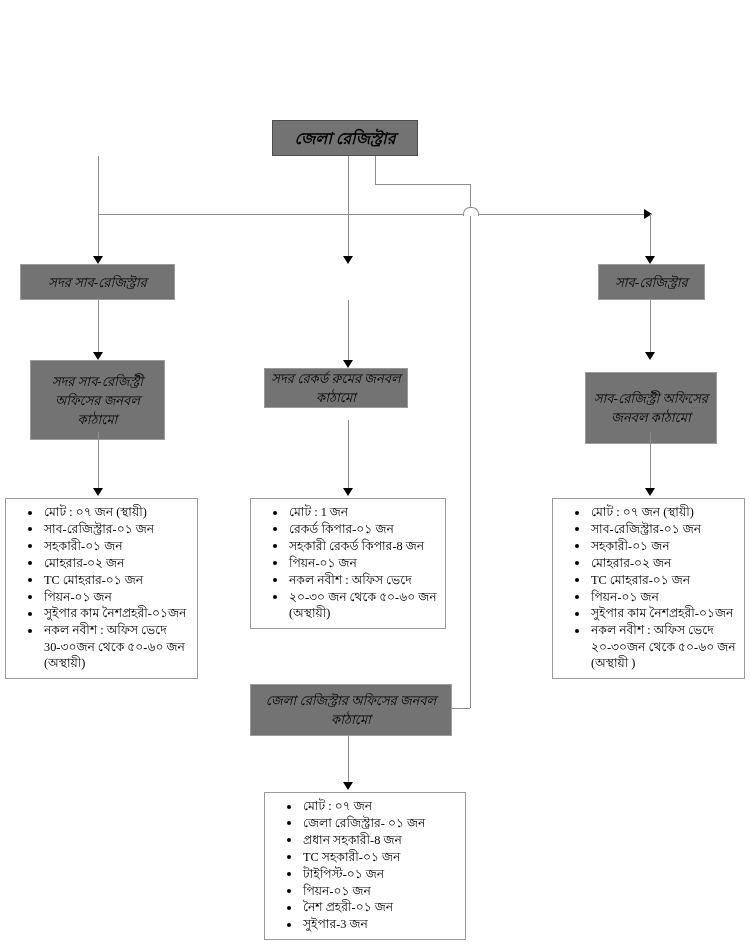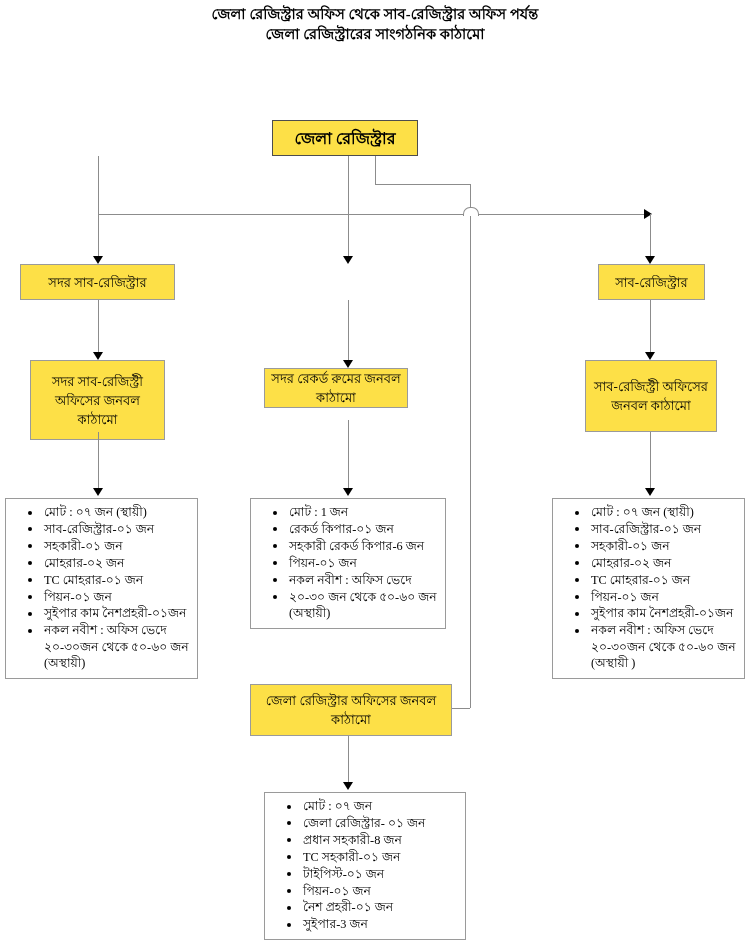--- a/index.html
+++ b/index.html
@@ -31,28 +31,29 @@
     font-weight: bold;
     letter-spacing: 0.1px;
   }
   .doc-title .line2 { display: block; }
 
   
   .box {
     position: absolute;
     box-sizing: border-box;
     border: 1px solid #9a9a9a;
-    background: #fde047;
+    background: #737373;
     display: flex;
     align-items: center;
     justify-content: center;
     text-align: center;
     font-size: 13px;
     line-height: 19px;
     padding: 4px 4px;
+    font-style: italic;
   }
   .box.strong {
     border: 1px solid #4d4d4d;
     font-weight: bold;
     font-size: 16px;
   }
   .box .txt { display: block; width: 100%; }
 
   
   .listbox {
@@ -132,24 +133,20 @@
     border-bottom: none;
     border-radius: 7px 7px 0 0;
     background: #ffffff;
   }
 </style>
 </head>
 <body>
 
 <div id="page">
 
-  <div class="doc-title">
-    <span>জেলা রেজিস্ট্রার অফিস থেকে সাব-রেজিস্ট্রার অফিস পর্যন্ত</span>
-    <span class="line2">জেলা রেজিস্ট্রারের সাংগঠনিক কাঠামো</span>
-  </div>
 
   <div class="box strong" style="left:272px; top:120px; width:146px; height:36px;">
     <span class="txt">জেলা রেজিস্ট্রার</span>
   </div>
 
   <div class="vline" style="left:98px; top:156px; height:58px;"></div>
   <div class="vline" style="left:348px; top:156px; height:58px;"></div>
 
   <div class="vline" style="left:375px; top:156px; height:28px;"></div>
   <div class="hline" style="left:375px; top:184px; width:96px;"></div>
@@ -192,21 +189,21 @@
       <li>
           <span class="cont">TC মোহরার-০১ জন</span>
         </li>
       <li>
           <span class="cont">পিয়ন-০১ জন</span>
         </li>
       <li>
           <span class="cont">সুইপার কাম নৈশপ্রহরী-০১জন</span>
         </li>
       <li>
-          <span class="cont">নকল নবীশ : অফিস ভেদে ২০-৩০জন থেকে ৫০-৬০ জন (অস্থায়ী)</span>
+          <span class="cont">নকল নবীশ : অফিস ভেদে 30-৩০জন থেকে ৫০-৬০ জন (অস্থায়ী)</span>
         </li>
     </ul>
   </div>
 
   <div class="vline" style="left:348px; top:214px; height:46px;"></div>
   <div class="arrow-down" style="left:343px; top:256px;"></div>
 
 
   <div class="vline" style="left:348px; top:300px; height:64px;"></div>
   <div class="arrow-down" style="left:343px; top:360px;"></div>
@@ -220,21 +217,21 @@
 
   <div class="listbox" style="left:250px; top:498px; width:196px;">
     <ul>
       <li>
           <span class="cont">মোট : 1 জন</span>
         </li>
       <li>
           <span class="cont">রেকর্ড কিপার-০১ জন</span>
         </li>
       <li>
-          <span class="cont">সহকারী রেকর্ড কিপার-6 জন</span>
+          <span class="cont">সহকারী রেকর্ড কিপার-8 জন</span>
         </li>
       <li>
           <span class="cont">পিয়ন-০১ জন</span>
         </li>
       <li>
           <span class="cont">নকল নবীশ : অফিস ভেদে</span>
         </li>
       <li>
           <span class="cont">২০-৩০ জন থেকে ৫০-৬০ জন (অস্থায়ী)</span>
         </li>
@@ -245,21 +242,21 @@
   <div class="vline" style="left:650px; top:214px; height:46px;"></div>
   <div class="arrow-down" style="left:645px; top:256px;"></div>
 
   <div class="box" style="left:598px; top:264px; width:107px; height:36px;">
     <span class="txt">সাব-রেজিস্ট্রার</span>
   </div>
 
   <div class="vline" style="left:650px; top:300px; height:56px;"></div>
   <div class="arrow-down" style="left:645px; top:352px;"></div>
 
-  <div class="box" style="left:585px; top:360px; width:132px; height:72px;text-align:center;">
+  <div class="box" style="left:585px; top:372px; width:132px; height:72px;text-align:center;">
     <span class="txt">সাব-রেজিস্ট্রী অফিসের জনবল কাঠামো</span>
   </div>
 
   <div class="vline" style="left:650px; top:432px; height:60px;"></div>
   <div class="arrow-down" style="left:645px; top:488px;"></div>
 
   <div class="listbox" style="left:552px; top:498px; width:193px;">
     <ul>
       <li>
           <span class="cont">মোট : ০৭ জন (স্থায়ী)</span>

